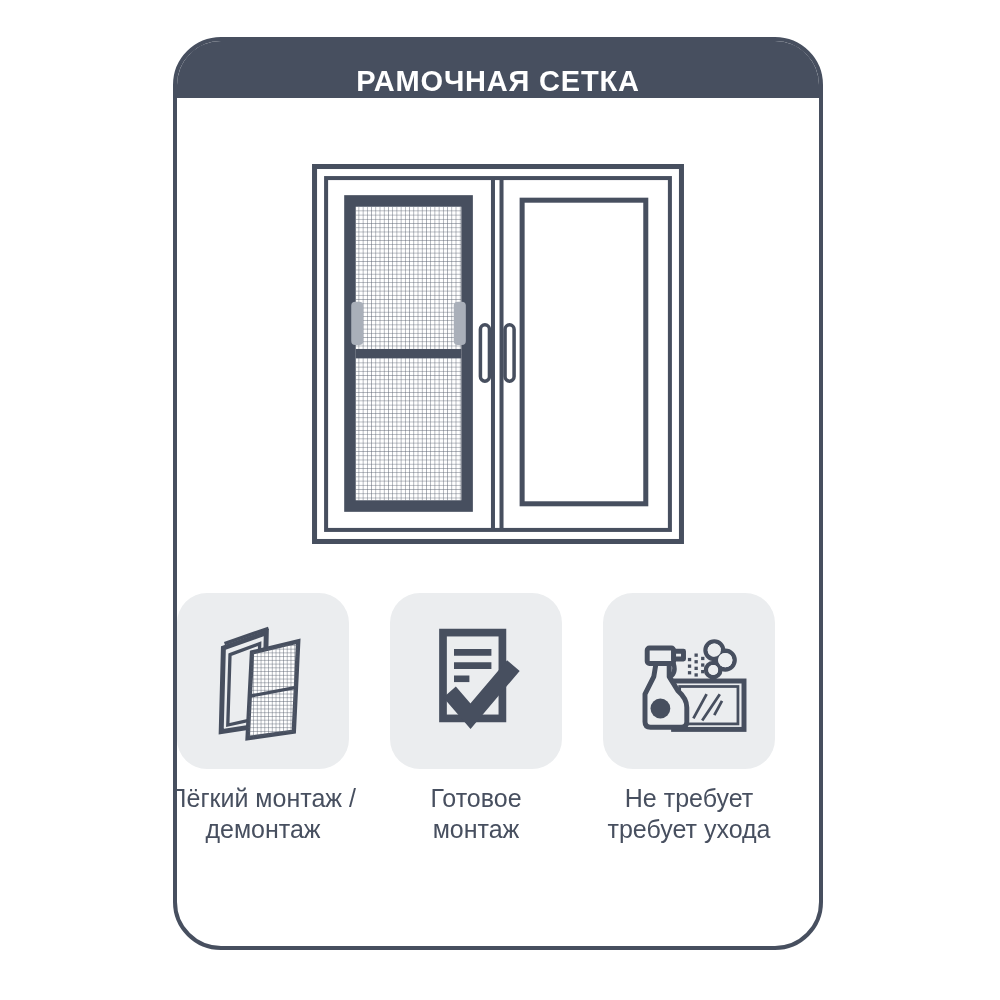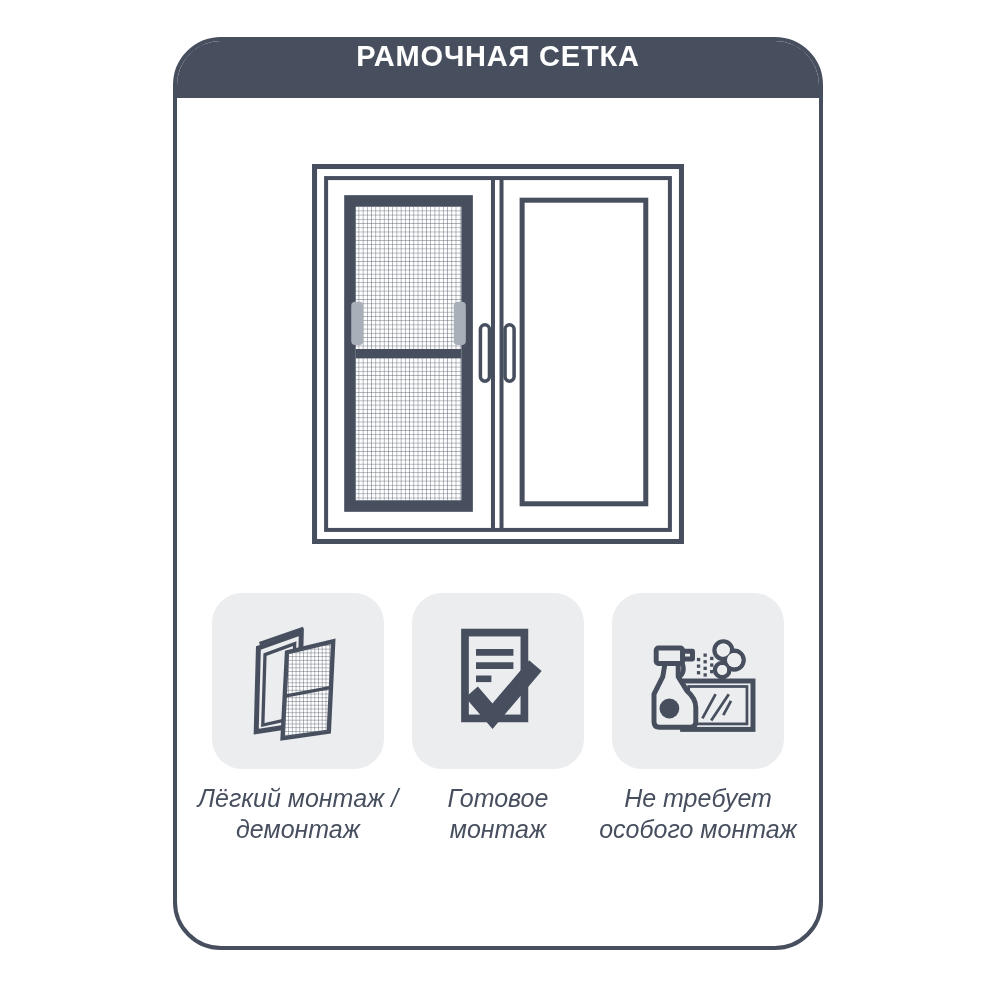--- a/index.html
+++ b/index.html
@@ -7,28 +7,28 @@
     width:1000px; height:1000px; background:#ffffff; position:relative;
     font-family:"Liberation Sans", sans-serif; overflow:hidden;
   }
   .card {
     position:absolute; left:173px; top:37px; width:650px; height:913px;
     box-sizing:border-box; border:4px solid #474F5F; border-radius:48px;
     background:#ffffff; overflow:hidden;
   }
   .card-header {
     height:58px; margin:-1px -1px 0 -1px; background:#474F5F;
-    display:flex; align-items:flex-start; justify-content:center;
+    display:flex; align-items:flex-end; justify-content:center;
   }
   .card-title {
     color:#ffffff; font-size:29px; font-weight:bold; letter-spacing:0.8px;
   }
   .window-wrap { margin-top:66px; display:flex; justify-content:center; }
   .features {
-    margin-top:49px; display:flex; justify-content:center; gap:28px;font-style:italic;
+    margin-top:49px; display:flex; gap:41px;
   }
   .feature { width:172px; display:flex; flex-direction:column; align-items:center; }
   .icon-box {
     width:172px; height:176px; background:#EBEDEF; border-radius:30px;
     display:flex; align-items:center; justify-content:center;
   }
   .caption {
     margin:14px -34px 0 -34px; text-align:center; color:#474F5F;
     font-size:25px; line-height:31px; white-space:pre-line; width:240px;
   }
@@ -140,17 +140,17 @@
           <g stroke="#474F5F" stroke-width="4.5" fill="#EBEDEF" stroke-linejoin="round">
             <path d="M30 44 L28 56 L20 72 L20 97 Q20 102 25 102 L53 102 Q58 102 58 97 L58 84 Q58 76 50 69 L42 56 L42 44 Z"></path>
             <rect x="22" y="30" width="24" height="14" rx="2"></rect>
             <rect x="46" y="33" width="9" height="7"></rect>
             <path d="M46 44 Q49 54 41 57" fill="none" stroke-width="4"></path>
           </g>
           <circle cx="34" cy="85" r="9" fill="#474F5F"></circle>
         </svg>
       </div>
       <div class="caption">Не требует
-особого монтаж</div>
+требует ухода</div>
     </div>
 
   </div>
 </div>
 
 </body></html>

